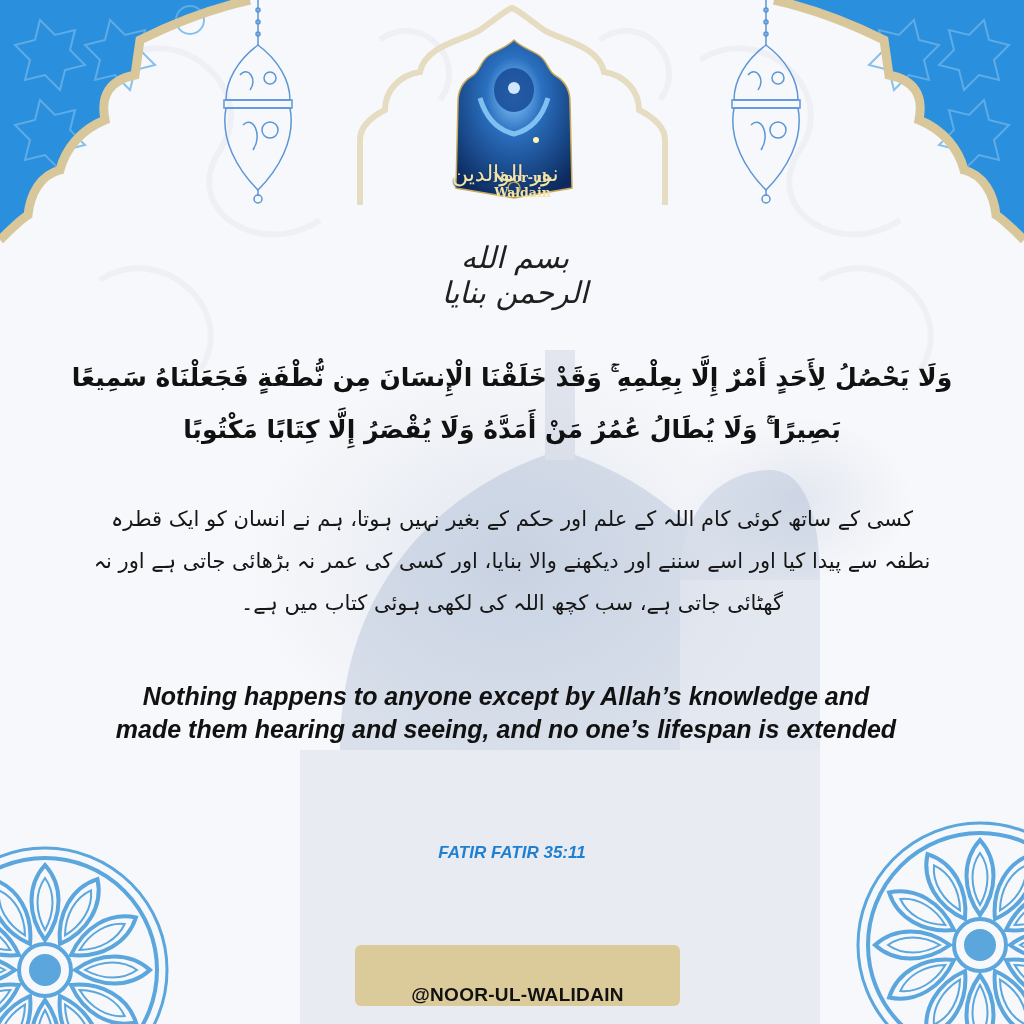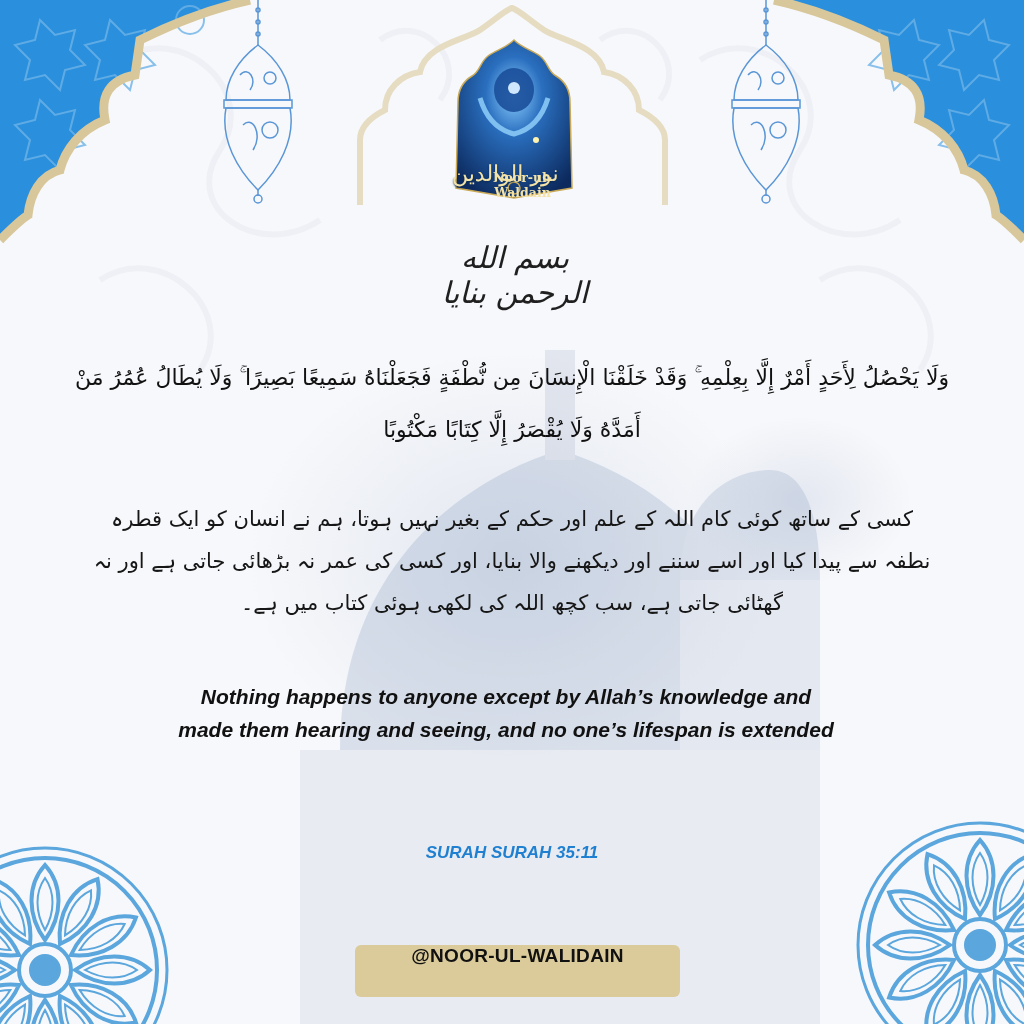--- a/index.html
+++ b/index.html
@@ -29,36 +29,36 @@
   .logo-ar { position:absolute; left:0; right:0; top:95px; text-align:left; color:#f3e3a8;
              font-family:"DejaVu Serif", serif; font-size:22px; direction:rtl; text-shadow:0 1px 2px #0a2a55;margin-top:28px; }
   .logo-en { position:absolute; left:0; right:15px; top:132px; text-align:center; color:#f3e3a8;
              font-family:"DejaVu Serif", serif; font-weight:bold; font-size:12.5px;margin-left:32px; }
   
   .bismillah { position:absolute; left:410px; top:240px; width:210px; height:50px; text-align:center;
                font-family:"DejaVu Serif", serif; font-size:30px; color:#1f1f1f; direction:rtl;
                font-style:italic; letter-spacing:-1px; }
   
   .arabic { position:absolute; left:70px; right:70px; top:352px; text-align:center; direction:rtl;
-            font-family:"DejaVu Sans", sans-serif; font-size:22px; line-height:52px; color:#111; }
+            font-family:"DejaVu Sans", sans-serif; font-size:25px; line-height:52px; color:#111;font-weight:bold; }
   
   .urdu { position:absolute; left:90px; right:90px; top:498px; text-align:center; direction:rtl;
           font-family:"DejaVu Sans", sans-serif; font-size:21px; line-height:42px; color:#161616; }
   
   .english { position:absolute; left:68px; right:80px; top:680px; text-align:center;
              font-family:"Liberation Sans", sans-serif; font-weight:bold; font-style:italic;
-             font-size:21px; line-height:33px; color:#111; }
+             font-size:25px; line-height:33px; color:#111; }
   .surah { position:absolute; left:0; right:0; top:843px; text-align:center;
            font-family:"Liberation Sans", sans-serif; font-weight:bold; font-style:italic;
            font-size:17px; color:#1f7fd0; }
   .mandala { position:absolute; width:260px; height:260px; }
   .mandala.left { left:-85px; top:840px; }
   .mandala.right { left:850px; top:815px; }
-  .handle { position:absolute; left:355px; top:945px; width:325px; height:52px; border-radius:6px;
-            background:rgba(214,190,120,0.72); display:flex; align-items:flex-start; justify-content:center; }
+  .handle { position:absolute; left:355px; top:945px; width:325px; height:61px; border-radius:6px;
+            background:rgba(214,190,120,0.72); display:flex; align-items:flex-end; justify-content:center; }
   .handle span { font-family:"Liberation Sans", sans-serif; font-weight:bold; font-size:19px; color:#111;
                  letter-spacing:0.3px; }
 </style>
 </head>
 <body>
 
 <div class="canvas">
 
   <svg class="damask" viewBox="0 0 1024 1024" preserveAspectRatio="none">
     <g fill="none" stroke="#dfe3ec" stroke-width="6">
@@ -164,21 +164,21 @@
 
   <div class="arabic">وَلَا يَحْصُلُ لِأَحَدٍ أَمْرٌ إِلَّا بِعِلْمِهِ ۚ وَقَدْ خَلَقْنَا الْإِنسَانَ مِن نُّطْفَةٍ فَجَعَلْنَاهُ سَمِيعًا بَصِيرًا ۚ وَلَا يُطَالُ عُمُرُ مَنْ أَمَدَّهُ وَلَا يُقْصَرُ إِلَّا كِتَابًا مَكْتُوبًا</div>
 
   <div class="urdu">کسی کے ساتھ کوئی کام اللہ کے علم اور حکم کے بغیر نہیں ہوتا، ہم نے انسان کو ایک قطرہ نطفہ سے پیدا کیا اور اسے سننے اور دیکھنے والا بنایا، اور کسی کی عمر نہ بڑھائی جاتی ہے اور نہ گھٹائی جاتی ہے، سب کچھ اللہ کی لکھی ہوئی کتاب میں ہے۔</div>
 
   <div class="english">
     <div>Nothing happens to anyone except by Allah’s knowledge and</div>
     <div>made them hearing and seeing, and no one’s lifespan is extended</div>
   </div>
 
-  <div class="surah">SURAH SURAH 35:11</div>
+  <div class="surah">FATIR FATIR 35:11</div>
 
   <svg class="mandala left" viewBox="-130 -130 260 260">
     <g fill="none" stroke="#5aa6dd" stroke-width="4">
       <circle r="14" fill="#5aa6dd"></circle>
       <circle r="26"></circle>
       <g id="petals">
         <path d="M0 -30 C18 -55 18 -85 0 -105 C-18 -85 -18 -55 0 -30 Z"></path>
         <path d="M0 -40 C10 -58 10 -78 0 -92 C-10 -78 -10 -58 0 -40 Z" stroke-width="2"></path>
       </g>
       <use href="#petals" transform="rotate(30)"></use>

